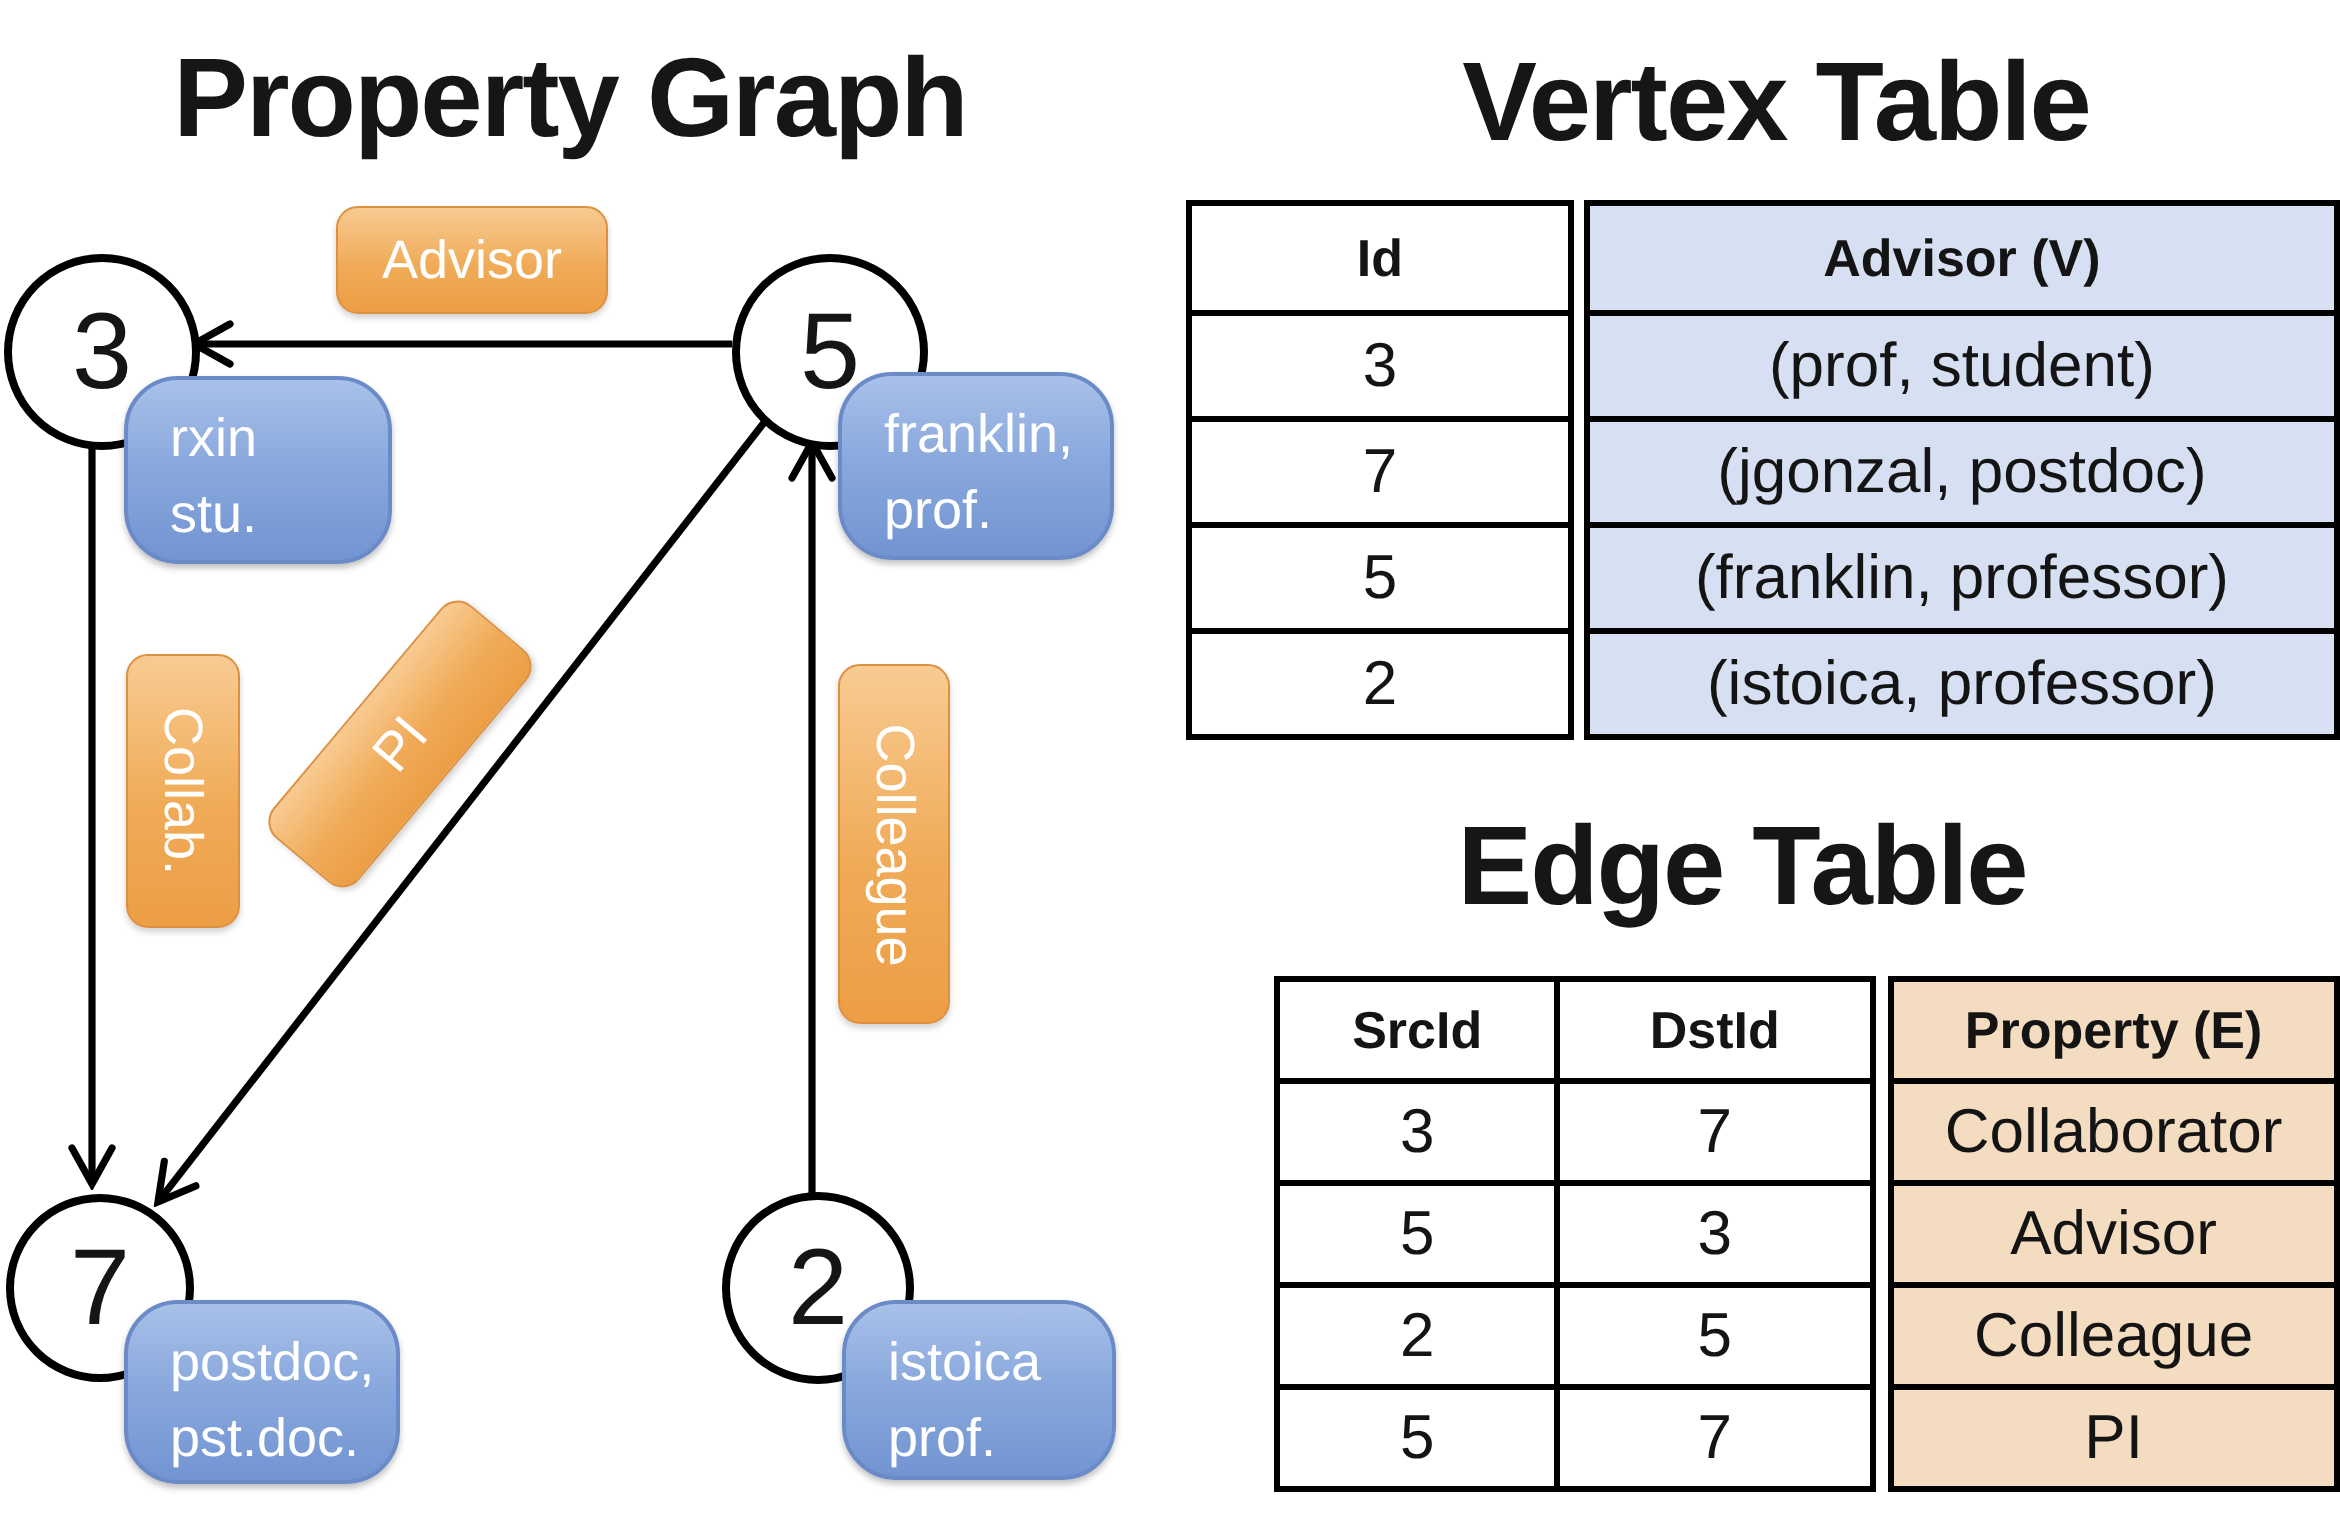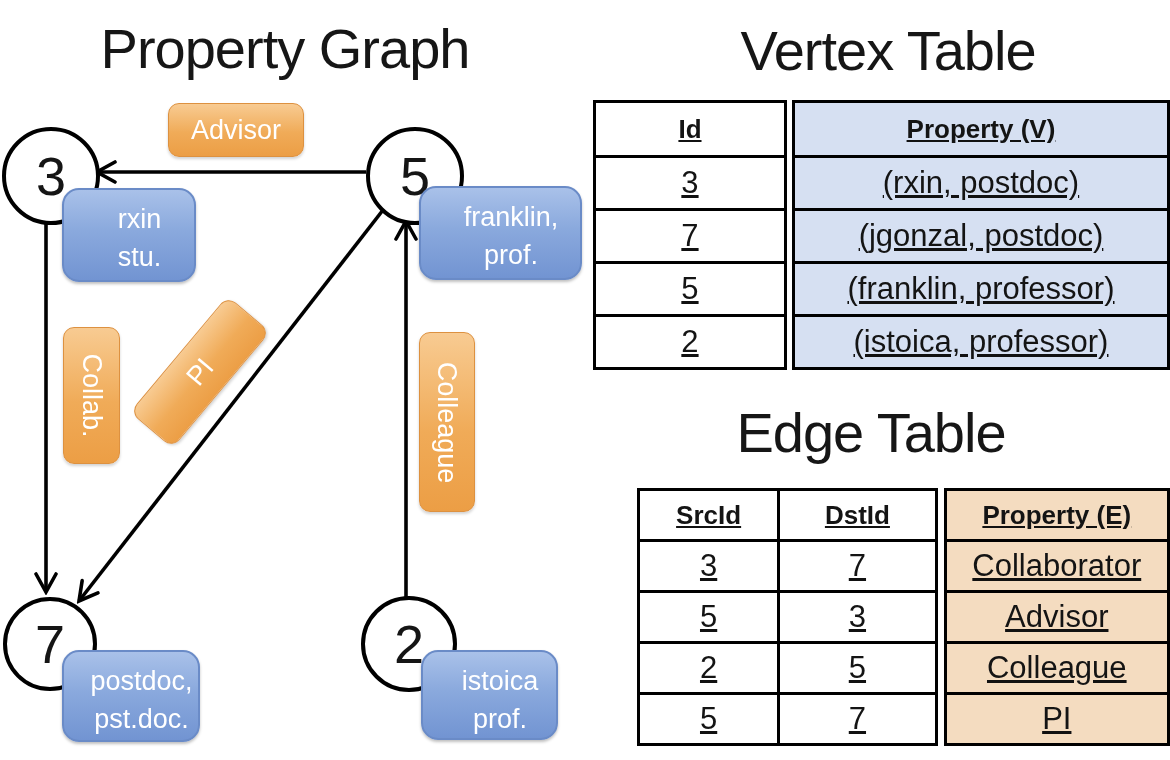--- a/index.html
+++ b/index.html
@@ -1,33 +1,33 @@
 <!DOCTYPE html>
 <html><head>
 <meta charset="utf-8">
 <style>
   html,body{margin:0;padding:0;background:#fff;}
   .stage{position:relative;width:1170px;height:760px;background:#fff;overflow:hidden;
          font-family:"Liberation Sans",sans-serif;color:#111;}
-  .title{position:absolute;transform:translateX(-50%);font-size:56px;font-weight:400;
+  .title{position:absolute;transform:translateX(-50%);font-size:56px;font-weight:700;
          letter-spacing:-1px;color:#161616;white-space:nowrap;}
   .edges-svg{position:absolute;left:0;top:0;pointer-events:none;}
   .node-circle{position:absolute;background:#fff;border:4px solid #000;border-radius:50%;
          display:flex;align-items:center;justify-content:center;font-size:54px;color:#151515;}
-  .vlabel{position:absolute;border-radius:17px;color:#fff;font-size:27px;line-height:1.42;
+  .vlabel{position:absolute;border-radius:27px;color:#fff;font-size:27px;line-height:1.42;
          padding:10px 0 0 21px;box-sizing:border-box;
          background:linear-gradient(180deg,#a9c1e9 0%,#8aa9dd 45%,#7294d2 100%);
-         border:2px solid #6a8bc7;box-shadow:0 2px 3px rgba(0,0,0,0.25);text-align:center;}
+         border:2px solid #6a8bc7;box-shadow:0 2px 3px rgba(0,0,0,0.25);}
   .epill{position:absolute;color:#fff;font-size:27px;border-radius:11px;
          display:flex;align-items:center;justify-content:center;
          background:linear-gradient(180deg,#f8cb92 0%,#f0ab58 55%,#ec9e45 100%);
          border:1px solid #dd9140;box-shadow:0 2px 3px rgba(0,0,0,0.18);}
   .epill .vtext{transform:rotate(90deg);white-space:nowrap;}
   .tbl-wrap{position:absolute;display:flex;align-items:flex-start;}
-  table.dt{border-collapse:collapse;text-decoration:underline;}
+  table.dt{border-collapse:collapse;}
   table.dt td{border:3px solid #000;text-align:center;vertical-align:middle;
          padding:0 6px;font-size:31px;color:#141414;background:#fff;}
   table.dt td.hdr{font-size:26px;font-weight:bold;}
   .vprop td{background:#d6e0f2 !important;}
   .eprop td{background:#f4dcc0 !important;}
 </style>
 </head>
 <body>
 
 <div class="stage">
@@ -58,21 +58,21 @@
     <span>7</span>
   </div>
   <div class="node-circle" style="left:361px;top:596px;width:88px;height:88px;">
     <span>2</span>
   </div>
 
   <div class="vlabel" style="left:62px;top:188px;width:134px;height:94px;">
     <span style="display:block">rxin</span>
     <span style="display:block">stu.</span>
   </div>
-  <div class="vlabel" style="left:419px;top:186px;width:163px;height:94px;">
+  <div class="vlabel" style="left:419px;top:186px;width:138px;height:94px;">
     <span style="display:block">franklin,</span>
     <span style="display:block">prof.</span>
   </div>
   <div class="vlabel" style="left:62px;top:650px;width:138px;height:92px;">
     <span style="display:block">postdoc,</span>
     <span style="display:block">pst.doc.</span>
   </div>
   <div class="vlabel" style="left:421px;top:650px;width:137px;height:90px;">
     <span style="display:block">istoica</span>
     <span style="display:block">prof.</span>
@@ -107,24 +107,24 @@
             <td style="height:50px;">5</td>
           </tr>
       <tr>
             <td style="height:50px;">2</td>
           </tr>
     </tbody>
       </table>
     <table class="dt vprop">
       <tbody>
           <tr>
-            <td class="hdr" style="width:370px;height:52px;">Property (V)</td>
+            <td class="hdr" style="width:370px;height:52px;">Advisor (V)</td>
           </tr>
       <tr>
-            <td style="height:50px;">(rxin, postdoc)</td>
+            <td style="height:50px;">(prof, student)</td>
           </tr>
       <tr>
             <td style="height:50px;">(jgonzal, postdoc)</td>
           </tr>
       <tr>
             <td style="height:50px;">(franklin, professor)</td>
           </tr>
       <tr>
             <td style="height:50px;">(istoica, professor)</td>
           </tr>

